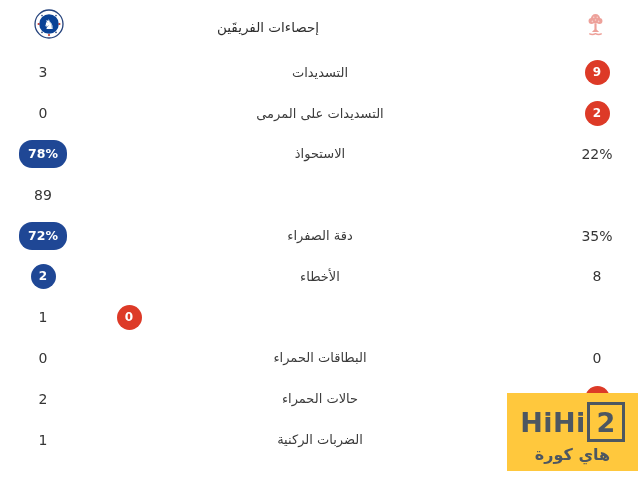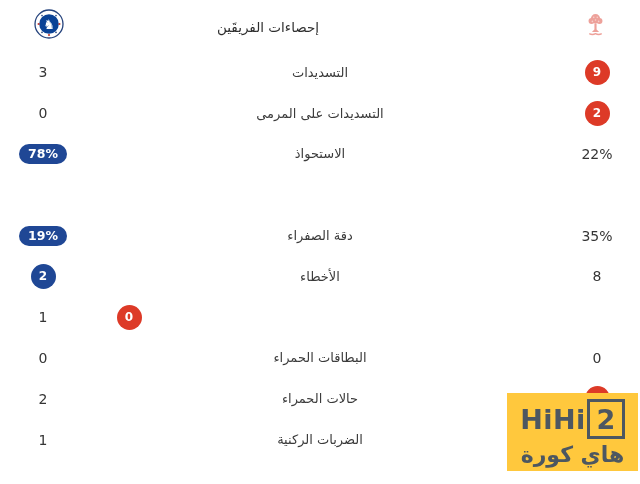--- a/index.html
+++ b/index.html
@@ -31,38 +31,38 @@
     min-width:25px;height:25px;border-radius:50%;
     background:#dd3a27;color:#fff;font-size:12px;font-weight:bold;
   }
   .val.blue-circle{
     display:inline-flex;align-items:center;justify-content:center;
     min-width:25px;height:25px;border-radius:50%;
     background:#1f4795;color:#fff;font-size:12px;font-weight:bold;
   }
   .val.blue-pill{
     display:inline-flex;align-items:center;justify-content:center;
-    height:20px;border-radius:13px;padding:0 9px;
+    height:28px;border-radius:13px;padding:0 9px;
     background:#1f4795;color:#fff;font-size:12.5px;font-weight:bold;
   }
   
   .watermark{
     position:absolute;left:507px;top:393px;width:131px;height:78px;
     background:#ffc83d;z-index:5;
     display:flex;flex-direction:column;align-items:center;justify-content:center;
     color:#4d5761;
   }
   .wm-line1{display:flex;align-items:center;margin-top:2px;}
   .wm-brand{font-size:27px;font-weight:bold;letter-spacing:0.5px;line-height:1;}
   .wm-box{
     display:inline-flex;align-items:center;justify-content:center;
     width:32px;height:34px;border:3px solid #4d5761;margin-left:1px;
     font-size:27px;font-weight:bold;line-height:1;
   }
-  .wm-arabic{font-size:22px;font-weight:bold;margin-top:3px;}
+  .wm-arabic{font-size:16px;font-weight:bold;margin-top:3px;}
 </style>
 </head>
 <body>
 
 <div class="page">
 
   <div class="header">
     <div class="logo left">
       <svg width="30" height="30" viewBox="0 0 30 30">
         <circle cx="15" cy="15" r="14" fill="#ffffff" stroke="#24427c" stroke-width="1.3"></circle>
@@ -124,25 +124,28 @@
       <div class="slot">
         <span class="val blue-pill">78%</span>
       </div>
       <div class="label" dir="rtl">الاستحواذ</div>
       <div class="slot">
         <span class="val plain">22%</span>
       </div>
     </div>
 
     <div class="row">
-    </div>
-
-    <div class="row">
-      <div class="slot">
-        <span class="val blue-pill">19%</span>
+      <div class="slot">
+        <span class="val plain">89</span>
+      </div>
+    </div>
+
+    <div class="row">
+      <div class="slot">
+        <span class="val blue-pill">72%</span>
       </div>
       <div class="label" dir="rtl">دقة الصفراء</div>
       <div class="slot">
         <span class="val plain">35%</span>
       </div>
     </div>
 
     <div class="row">
       <div class="slot">
         <span class="val blue-circle">2</span>

